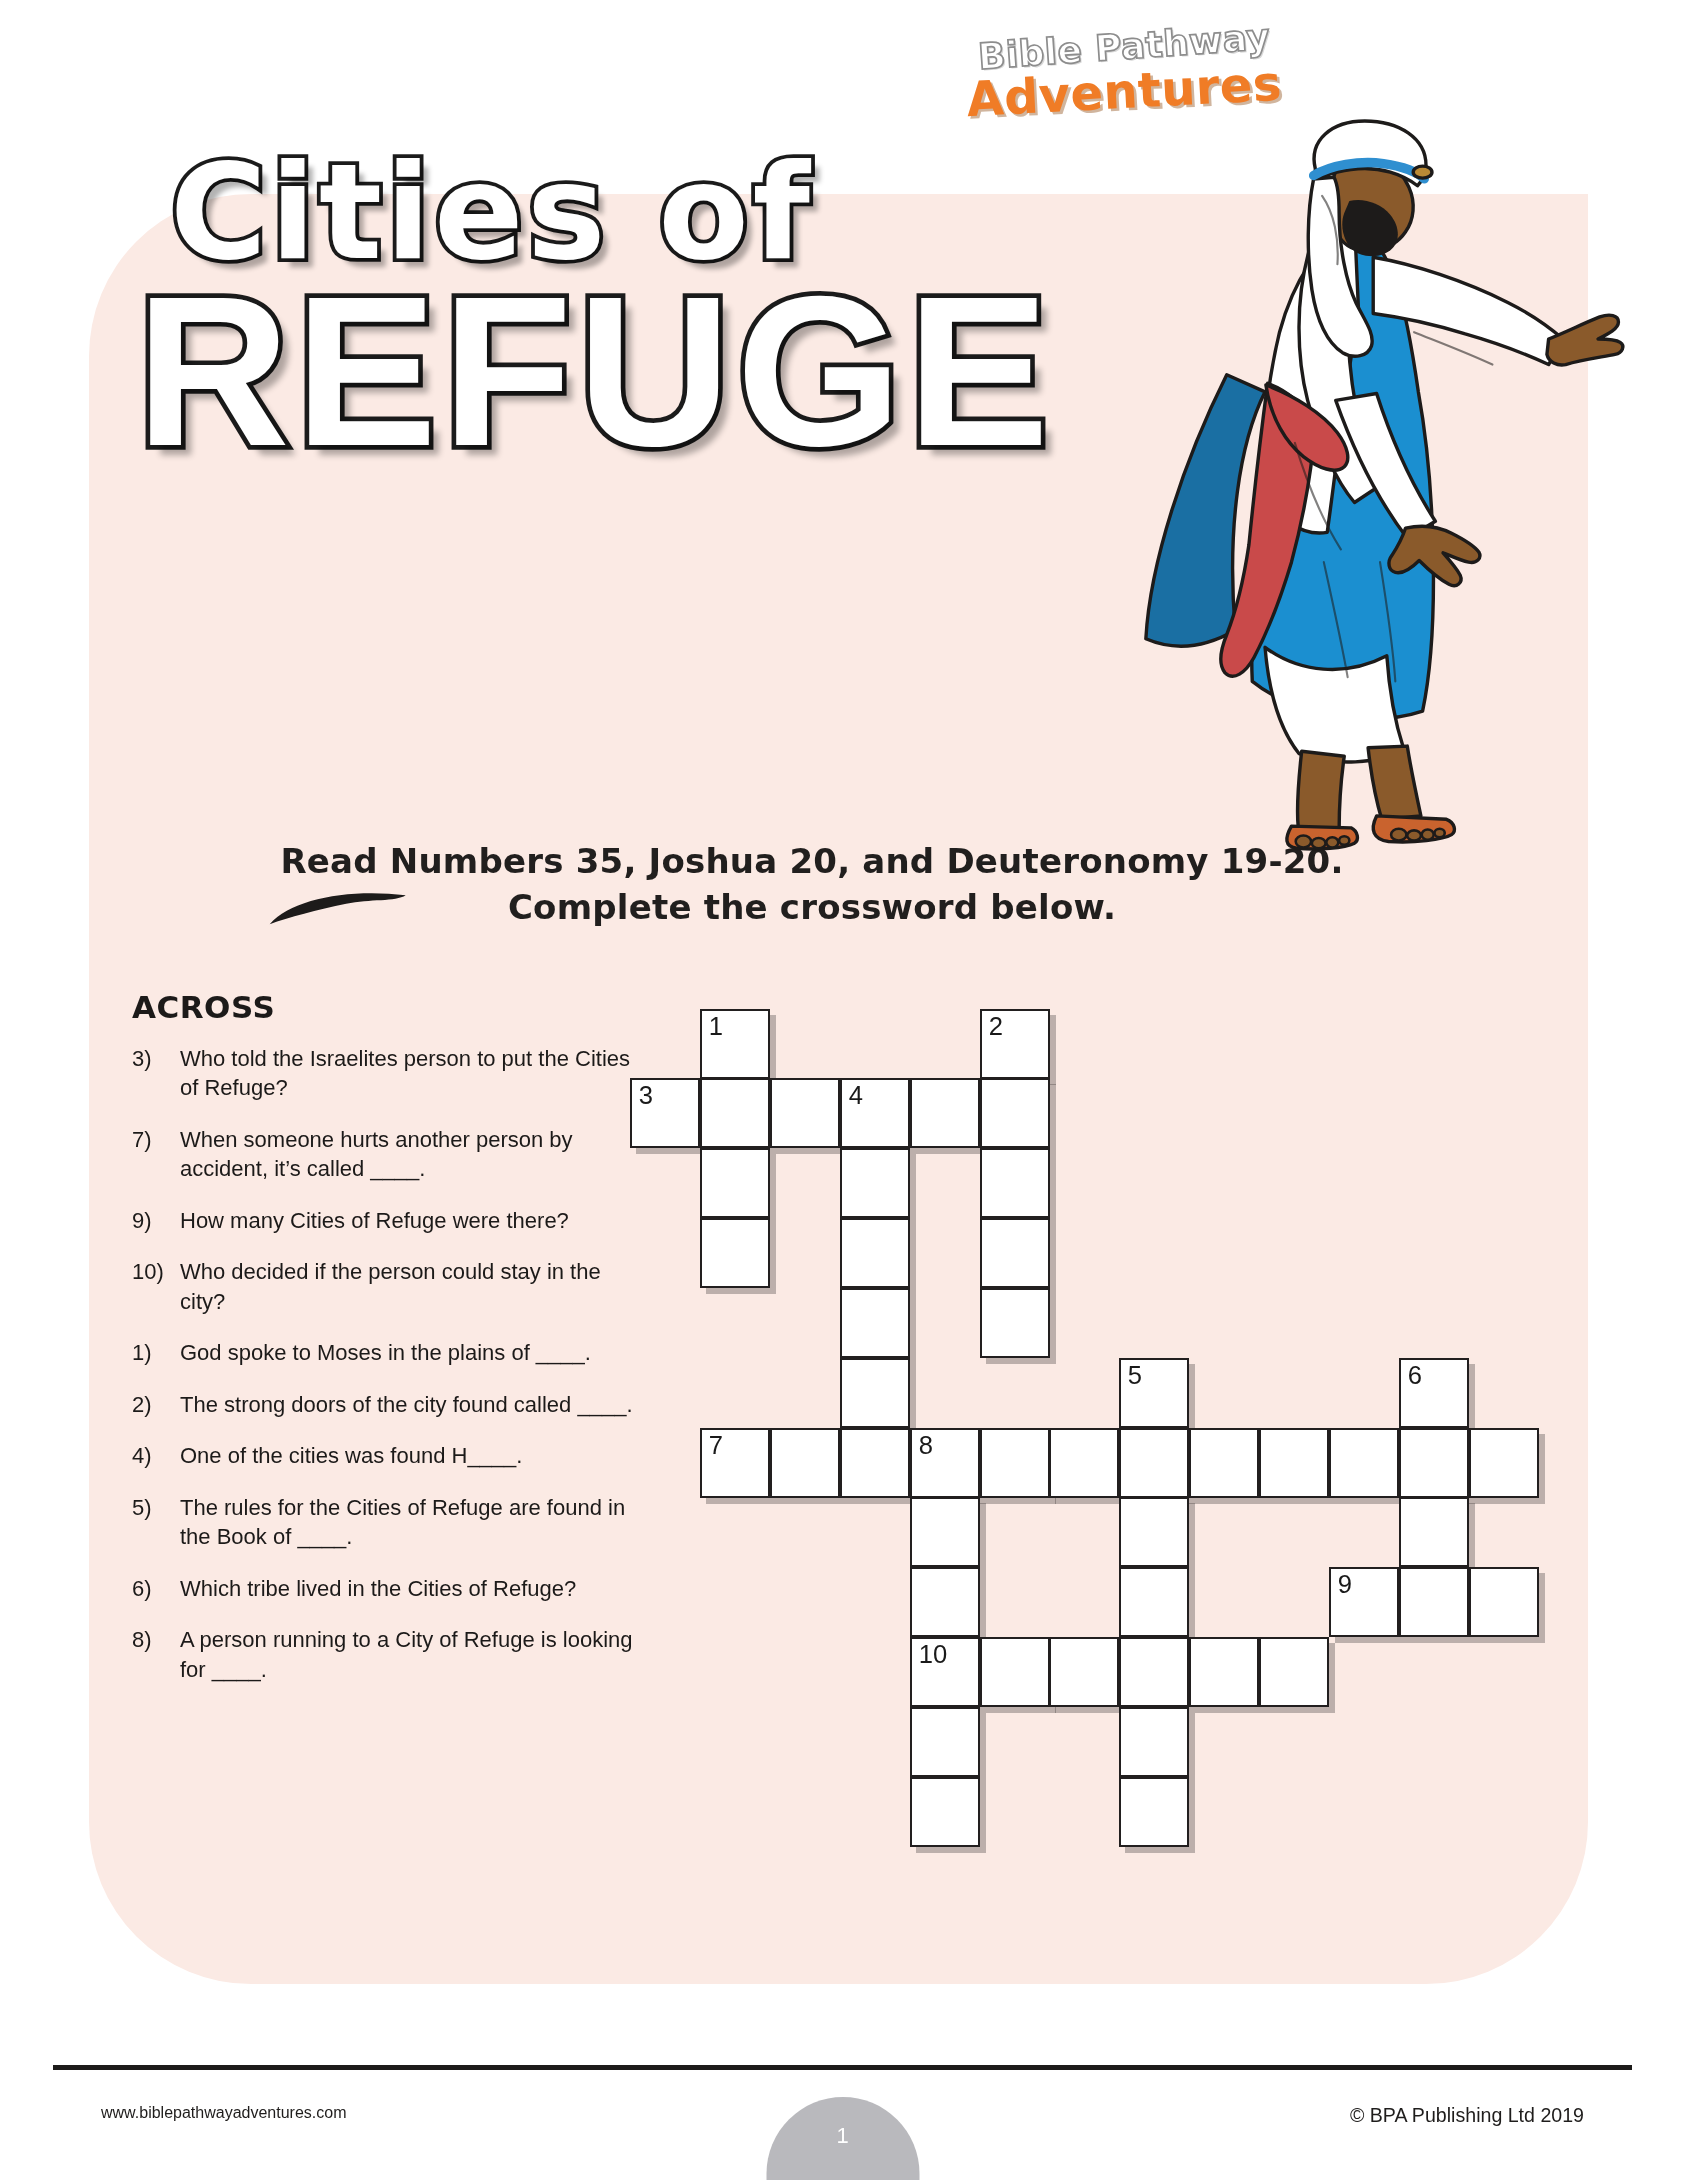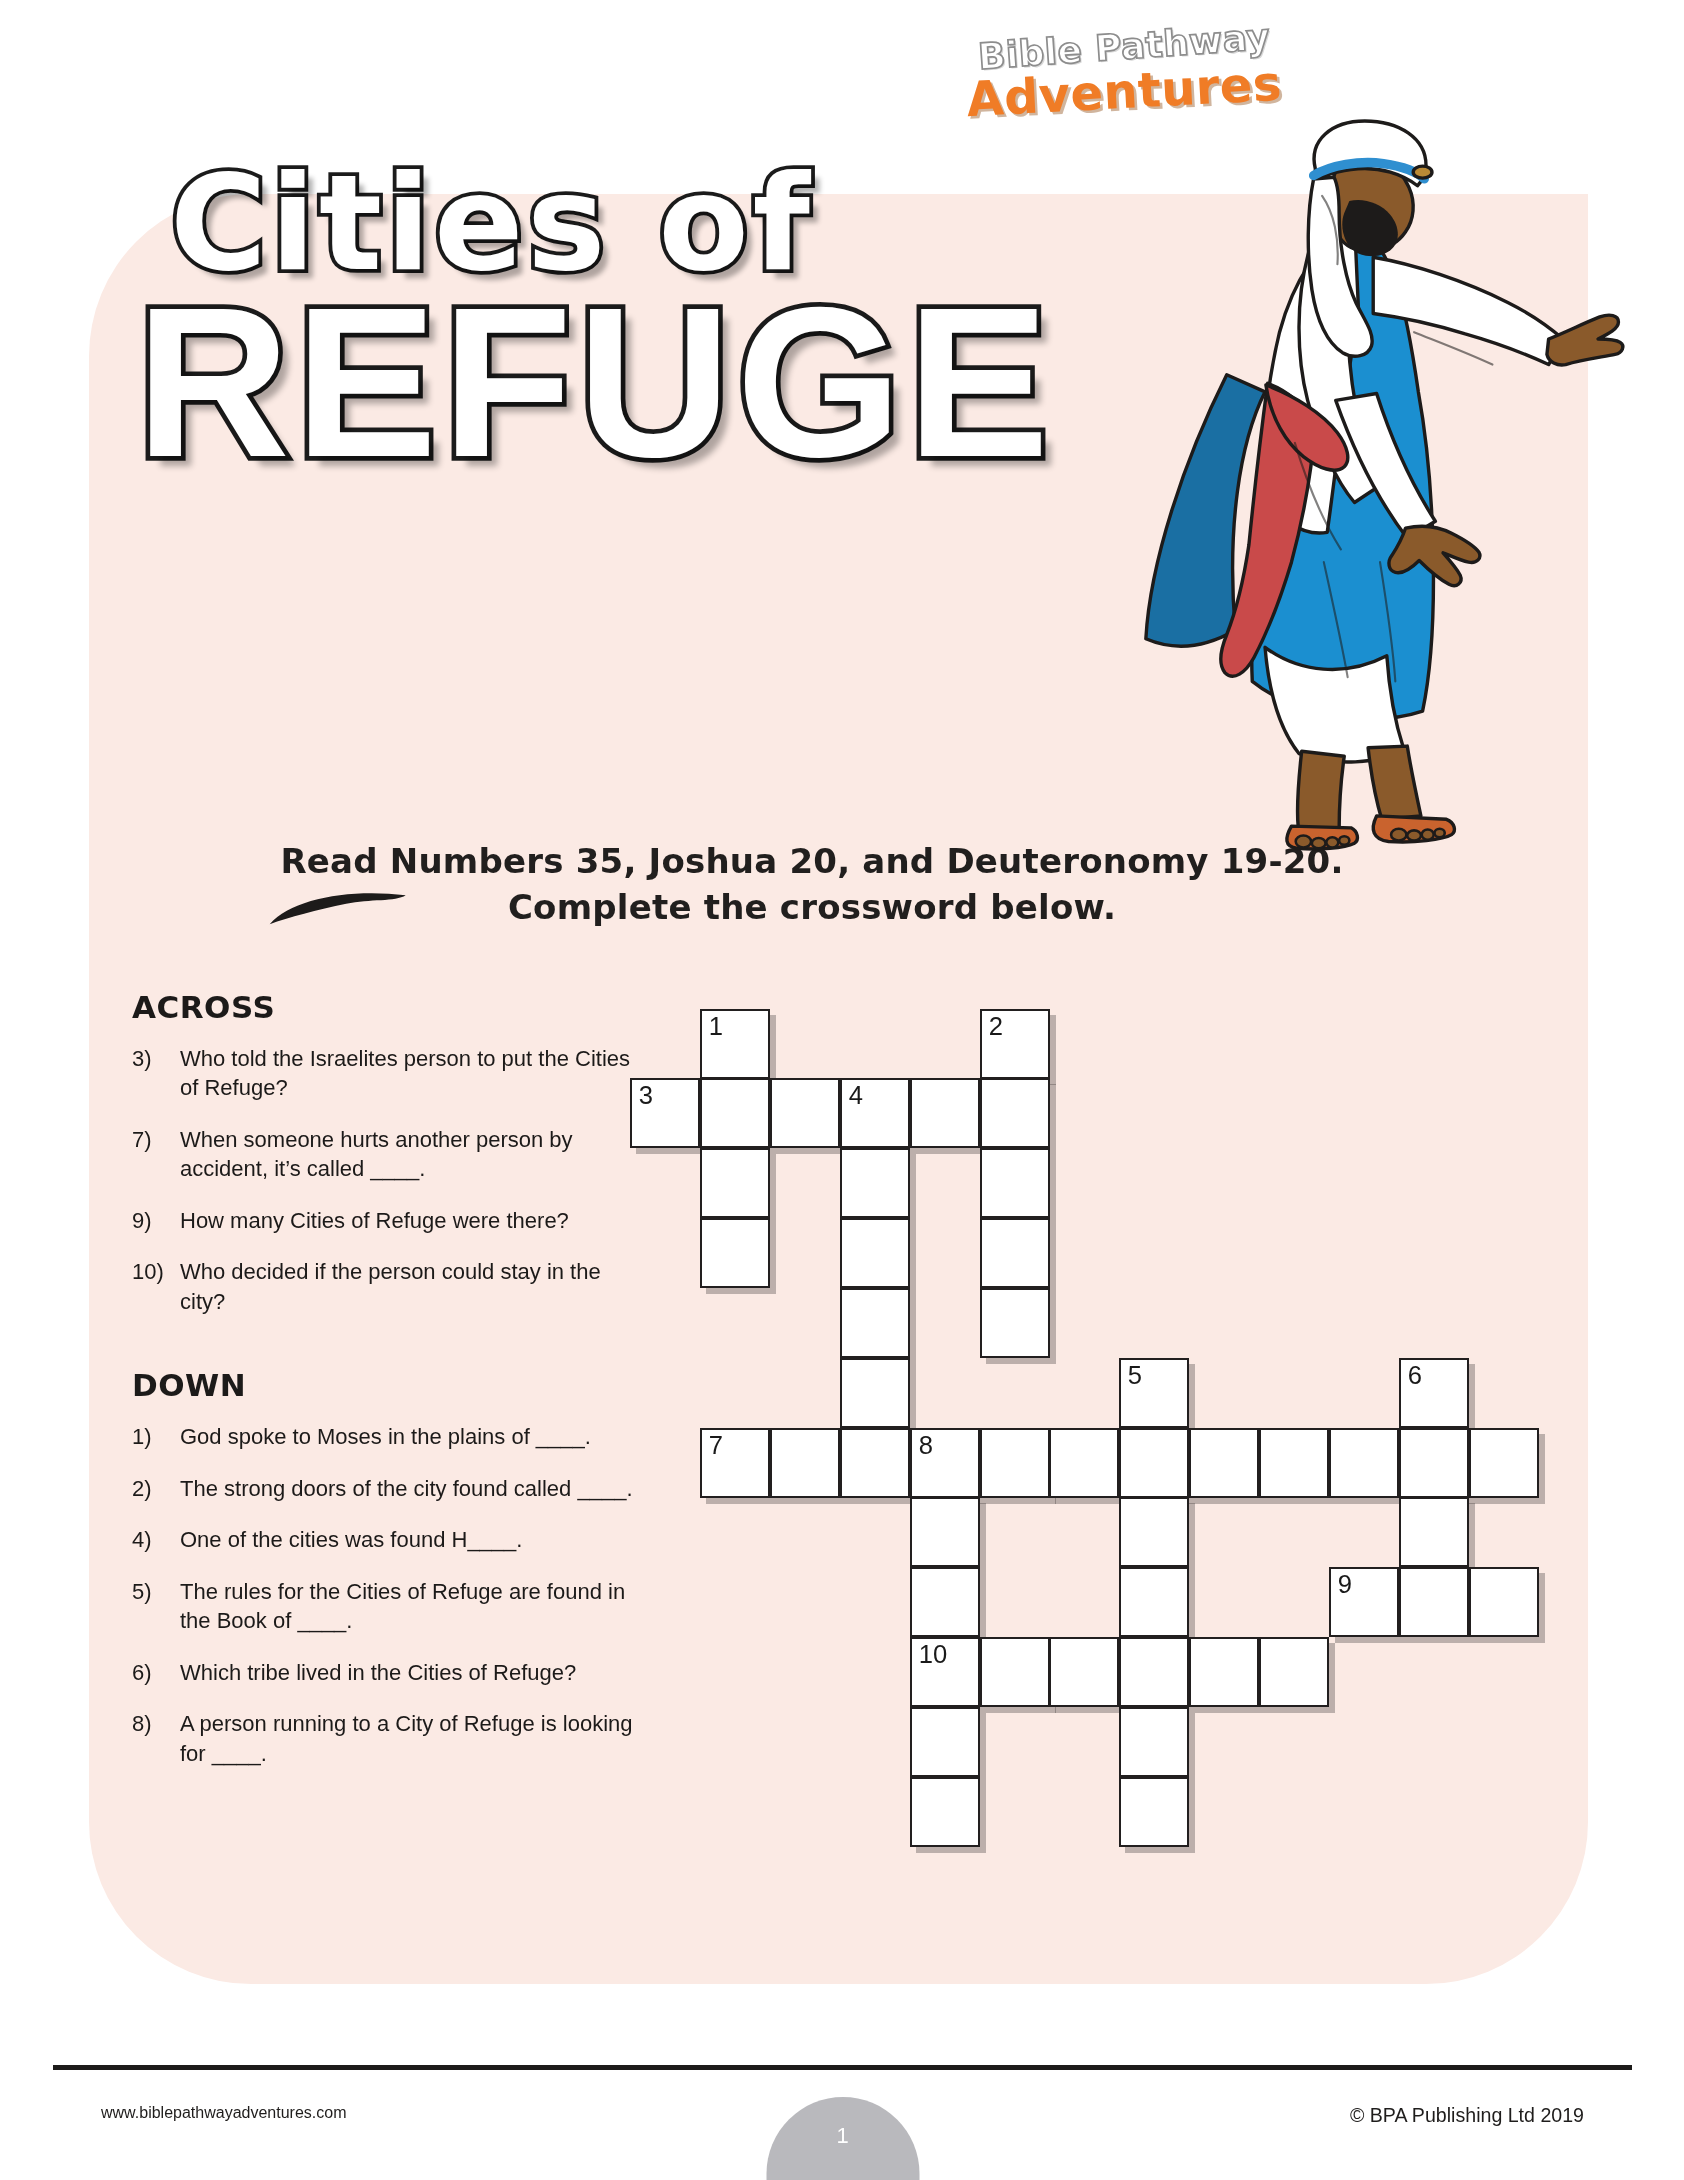--- a/index.html
+++ b/index.html
@@ -36,21 +36,21 @@
   .brand .line2 {
     font-family:"DejaVu Sans", sans-serif;
     font-size:48px; font-weight:700; letter-spacing:0.4px;
     color:#f07c26;
     text-shadow:2.6px 2.6px 0 rgba(150,90,40,.45);
     transform:rotate(-3deg);
     display:block; margin-top:-3.4px;
   }
 
   
-  .title-wrap { position:absolute; left:170px; top:157px; z-index:5; }
+  .title-wrap { position:absolute; left:170px; top:146px; z-index:5; }
   .title-1 {
     font-family:"DejaVu Sans", sans-serif;
     font-size:132px; font-weight:700; line-height:1;
     letter-spacing:3.4px;
     color:#ffffff;
     -webkit-text-stroke:7.7px #1b1b1b;
     paint-order:stroke fill;
     text-shadow:8.5px 8.5px 5.1px rgba(0,0,0,.30);
     margin:0; padding:0;
   }
@@ -228,21 +228,20 @@
       </div>
       <div class="clue">
         <span class="num">9)</span>
         <span class="txt">How many Cities of Refuge were there?</span>
       </div>
       <div class="clue">
         <span class="num">10)</span>
         <span class="txt">Who decided if the person could stay in the city?</span>
       </div>
     </div>
-  <div class="clue-head down">DOWN</div>
   <div id="down-list">
       <div class="clue">
         <span class="num">1)</span>
         <span class="txt">God spoke to Moses in the plains of ____.</span>
       </div>
       <div class="clue">
         <span class="num">2)</span>
         <span class="txt">The strong doors of the city found called ____.</span>
       </div>
       <div class="clue">

